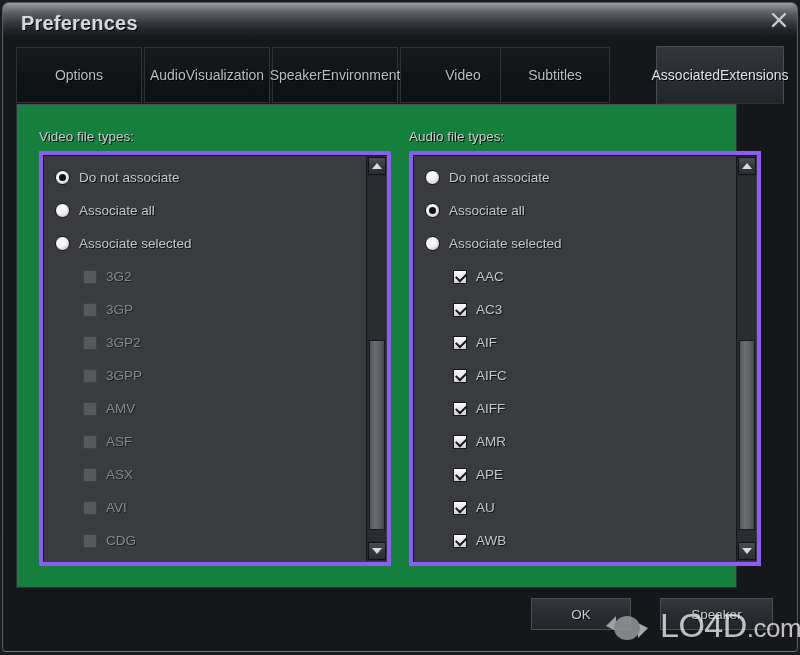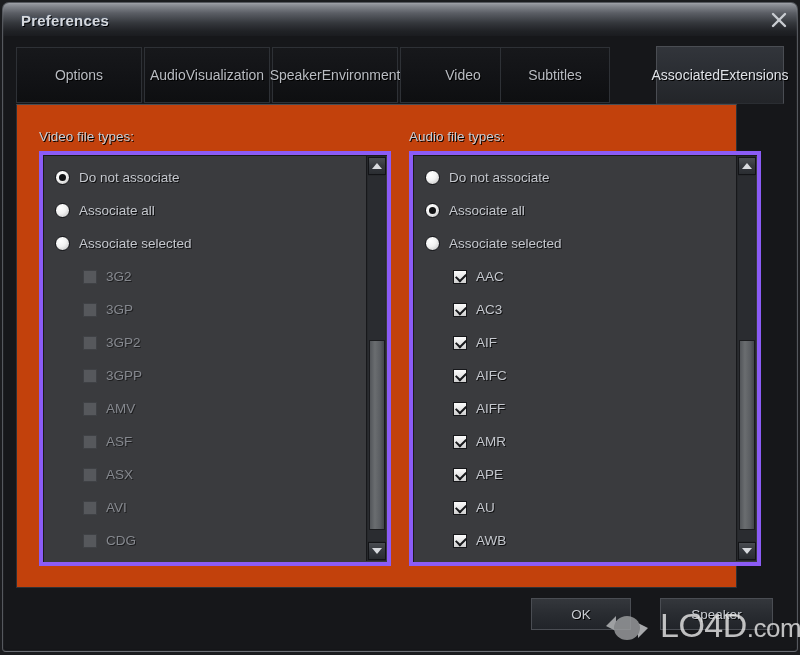--- a/index.html
+++ b/index.html
@@ -47,21 +47,21 @@
   #titlebar {
     position: absolute;
     left: 3px; top: 3px;
     width: 794px; height: 36px;
     border-radius: 6px 6px 0 0;
     overflow: hidden;
   }
   #title-text {
     position: absolute;
     left: 18px; top: 9px;
-    font-size: 15px;
+    font-size: 20px;
     font-weight: bold;
     color: #d6d9de;
     text-shadow: 1px 1px 0 #000, 0 0 2px rgba(120,160,220,0.5);
     letter-spacing: 0.2px;
   }
   #close-button {
     position: absolute;
     right: 9px; top: 8px;
     width: 24px; height: 24px;
     cursor: pointer;
@@ -102,21 +102,21 @@
     z-index: 3;
   }
   .tab span { display: block; }
 
   
   #content-panel {
     position: absolute;
     left: 16px; top: 104px;
     width: 721px; height: 484px;
     box-sizing: border-box;
-    background: #c2410c;
+    background: #15803d;
     border: 1px solid #2e3136;
     border-top-color: #4a4d53;
   }
 
   .column-label {
     position: absolute;
     font-size: 13.5px;
     color: #c9ccd2;
     text-shadow: 1px 1px 0 #000;
   }

